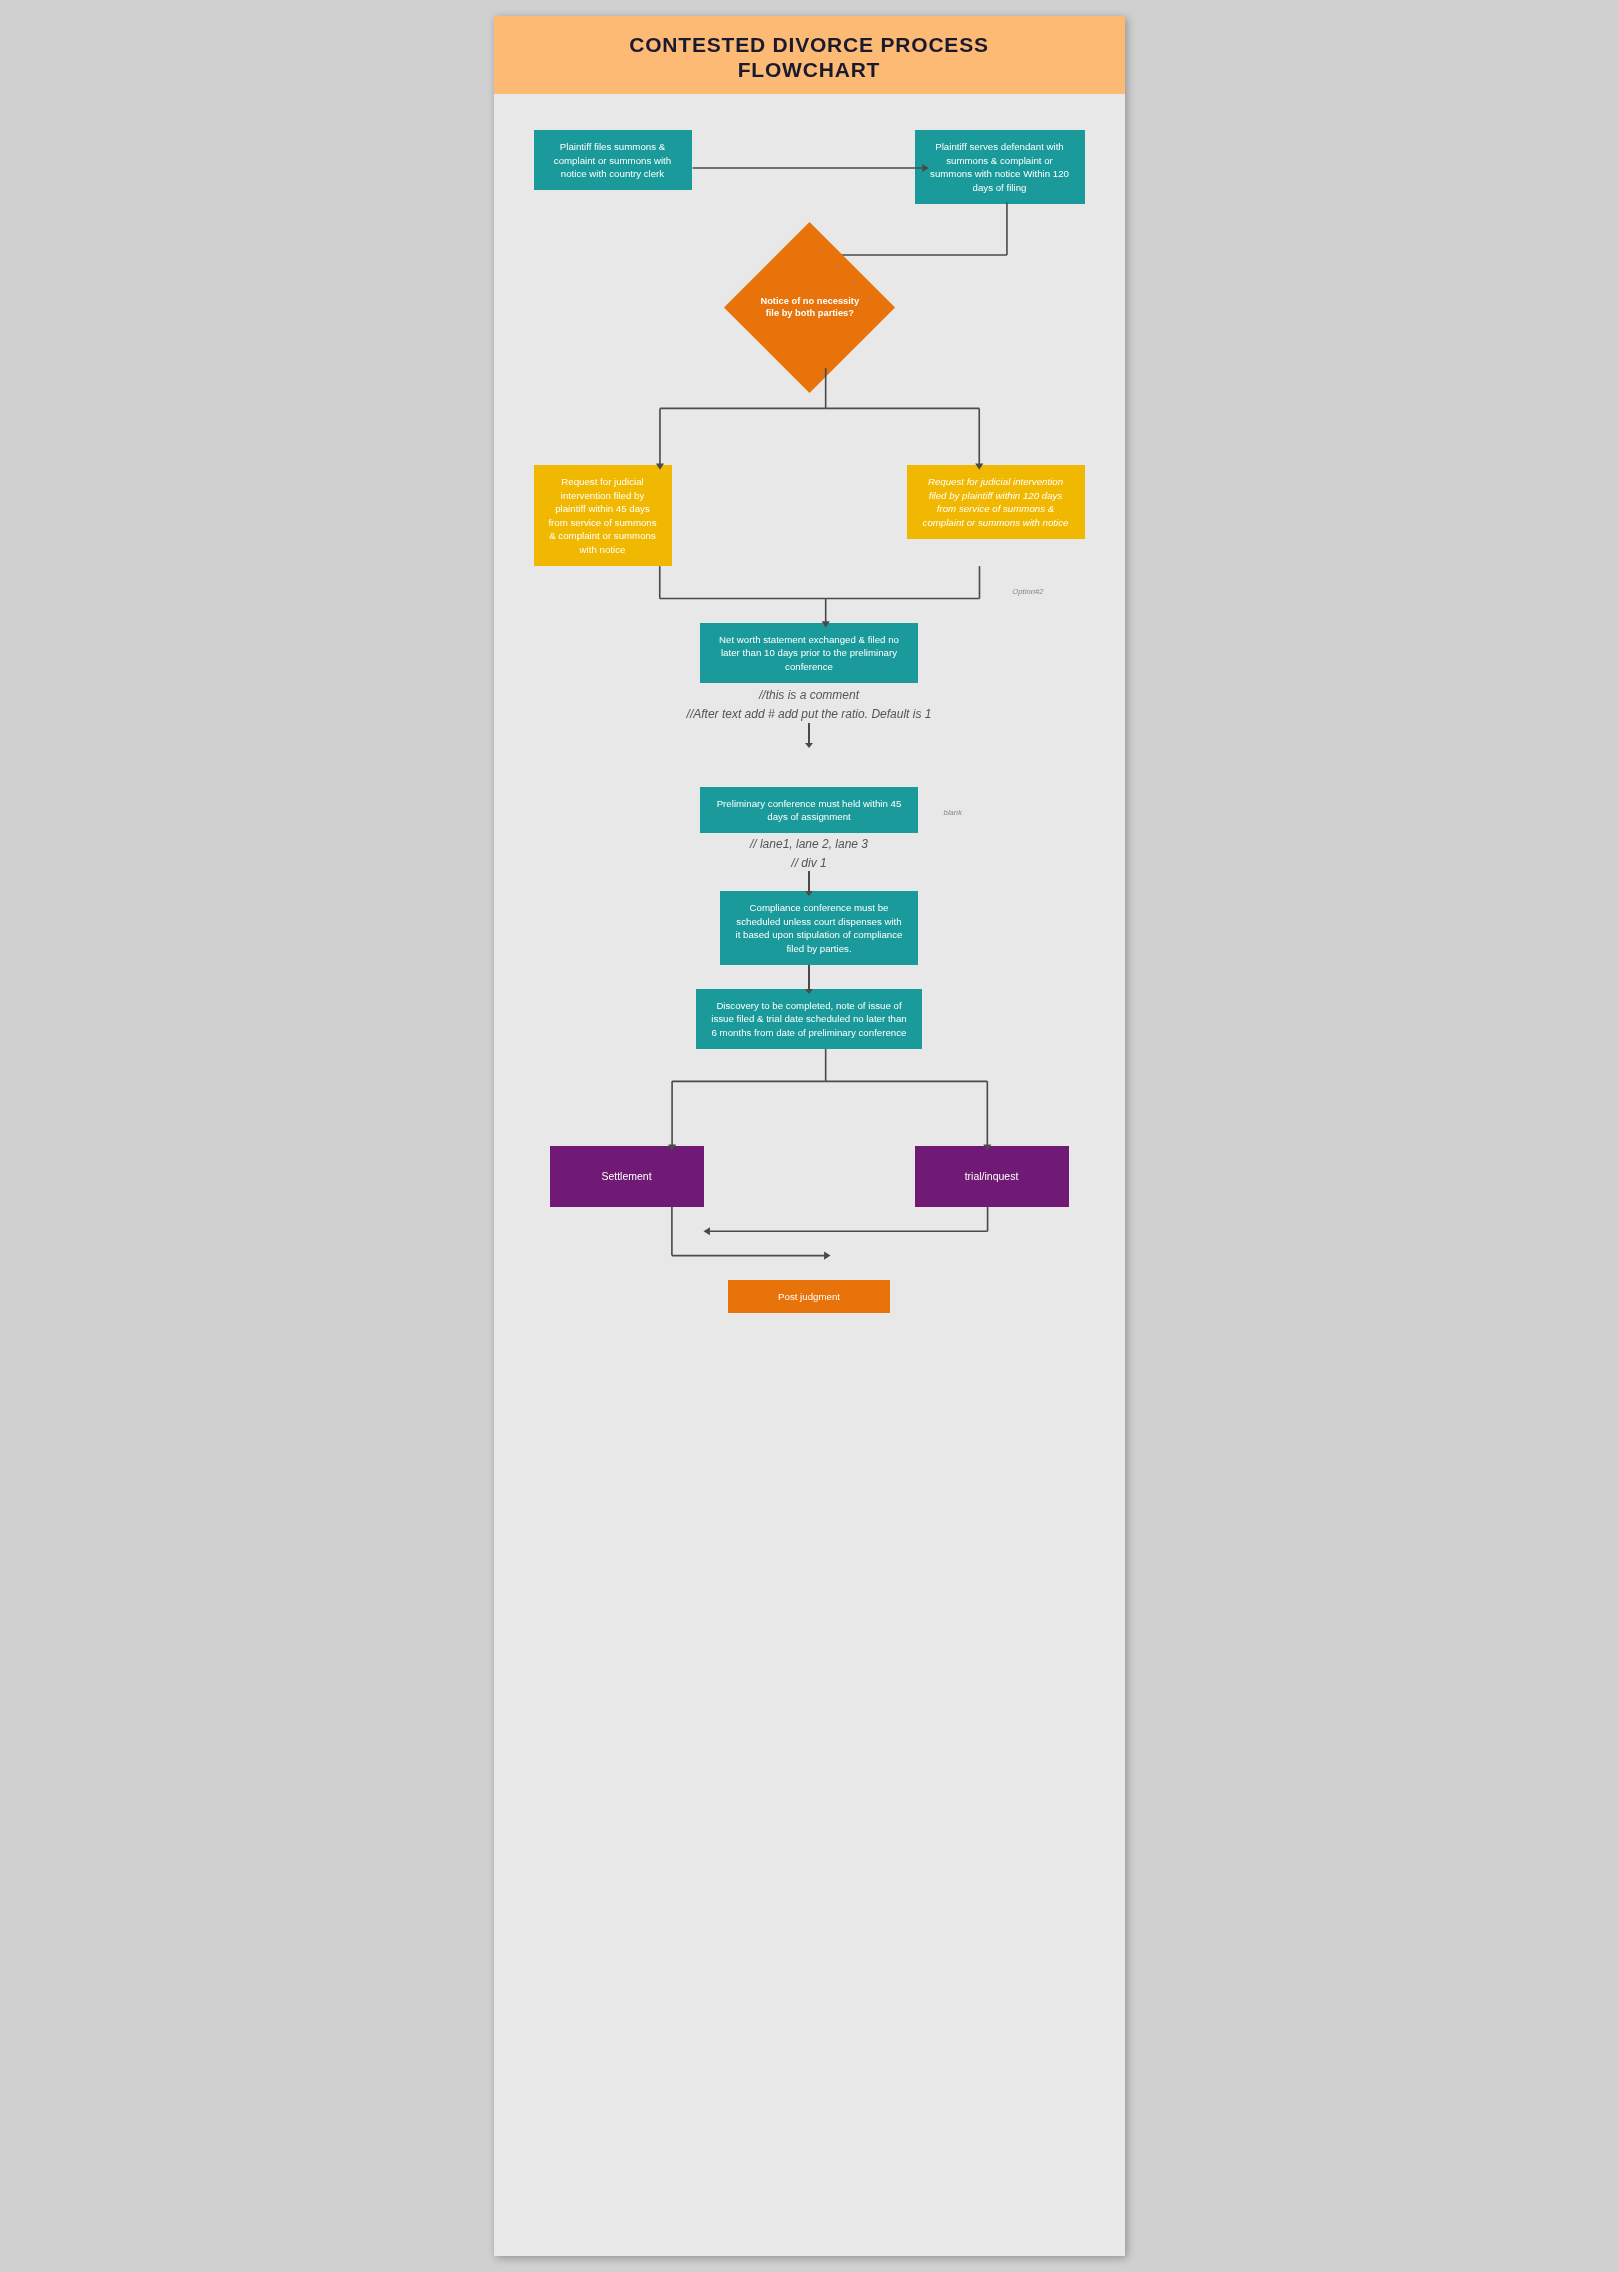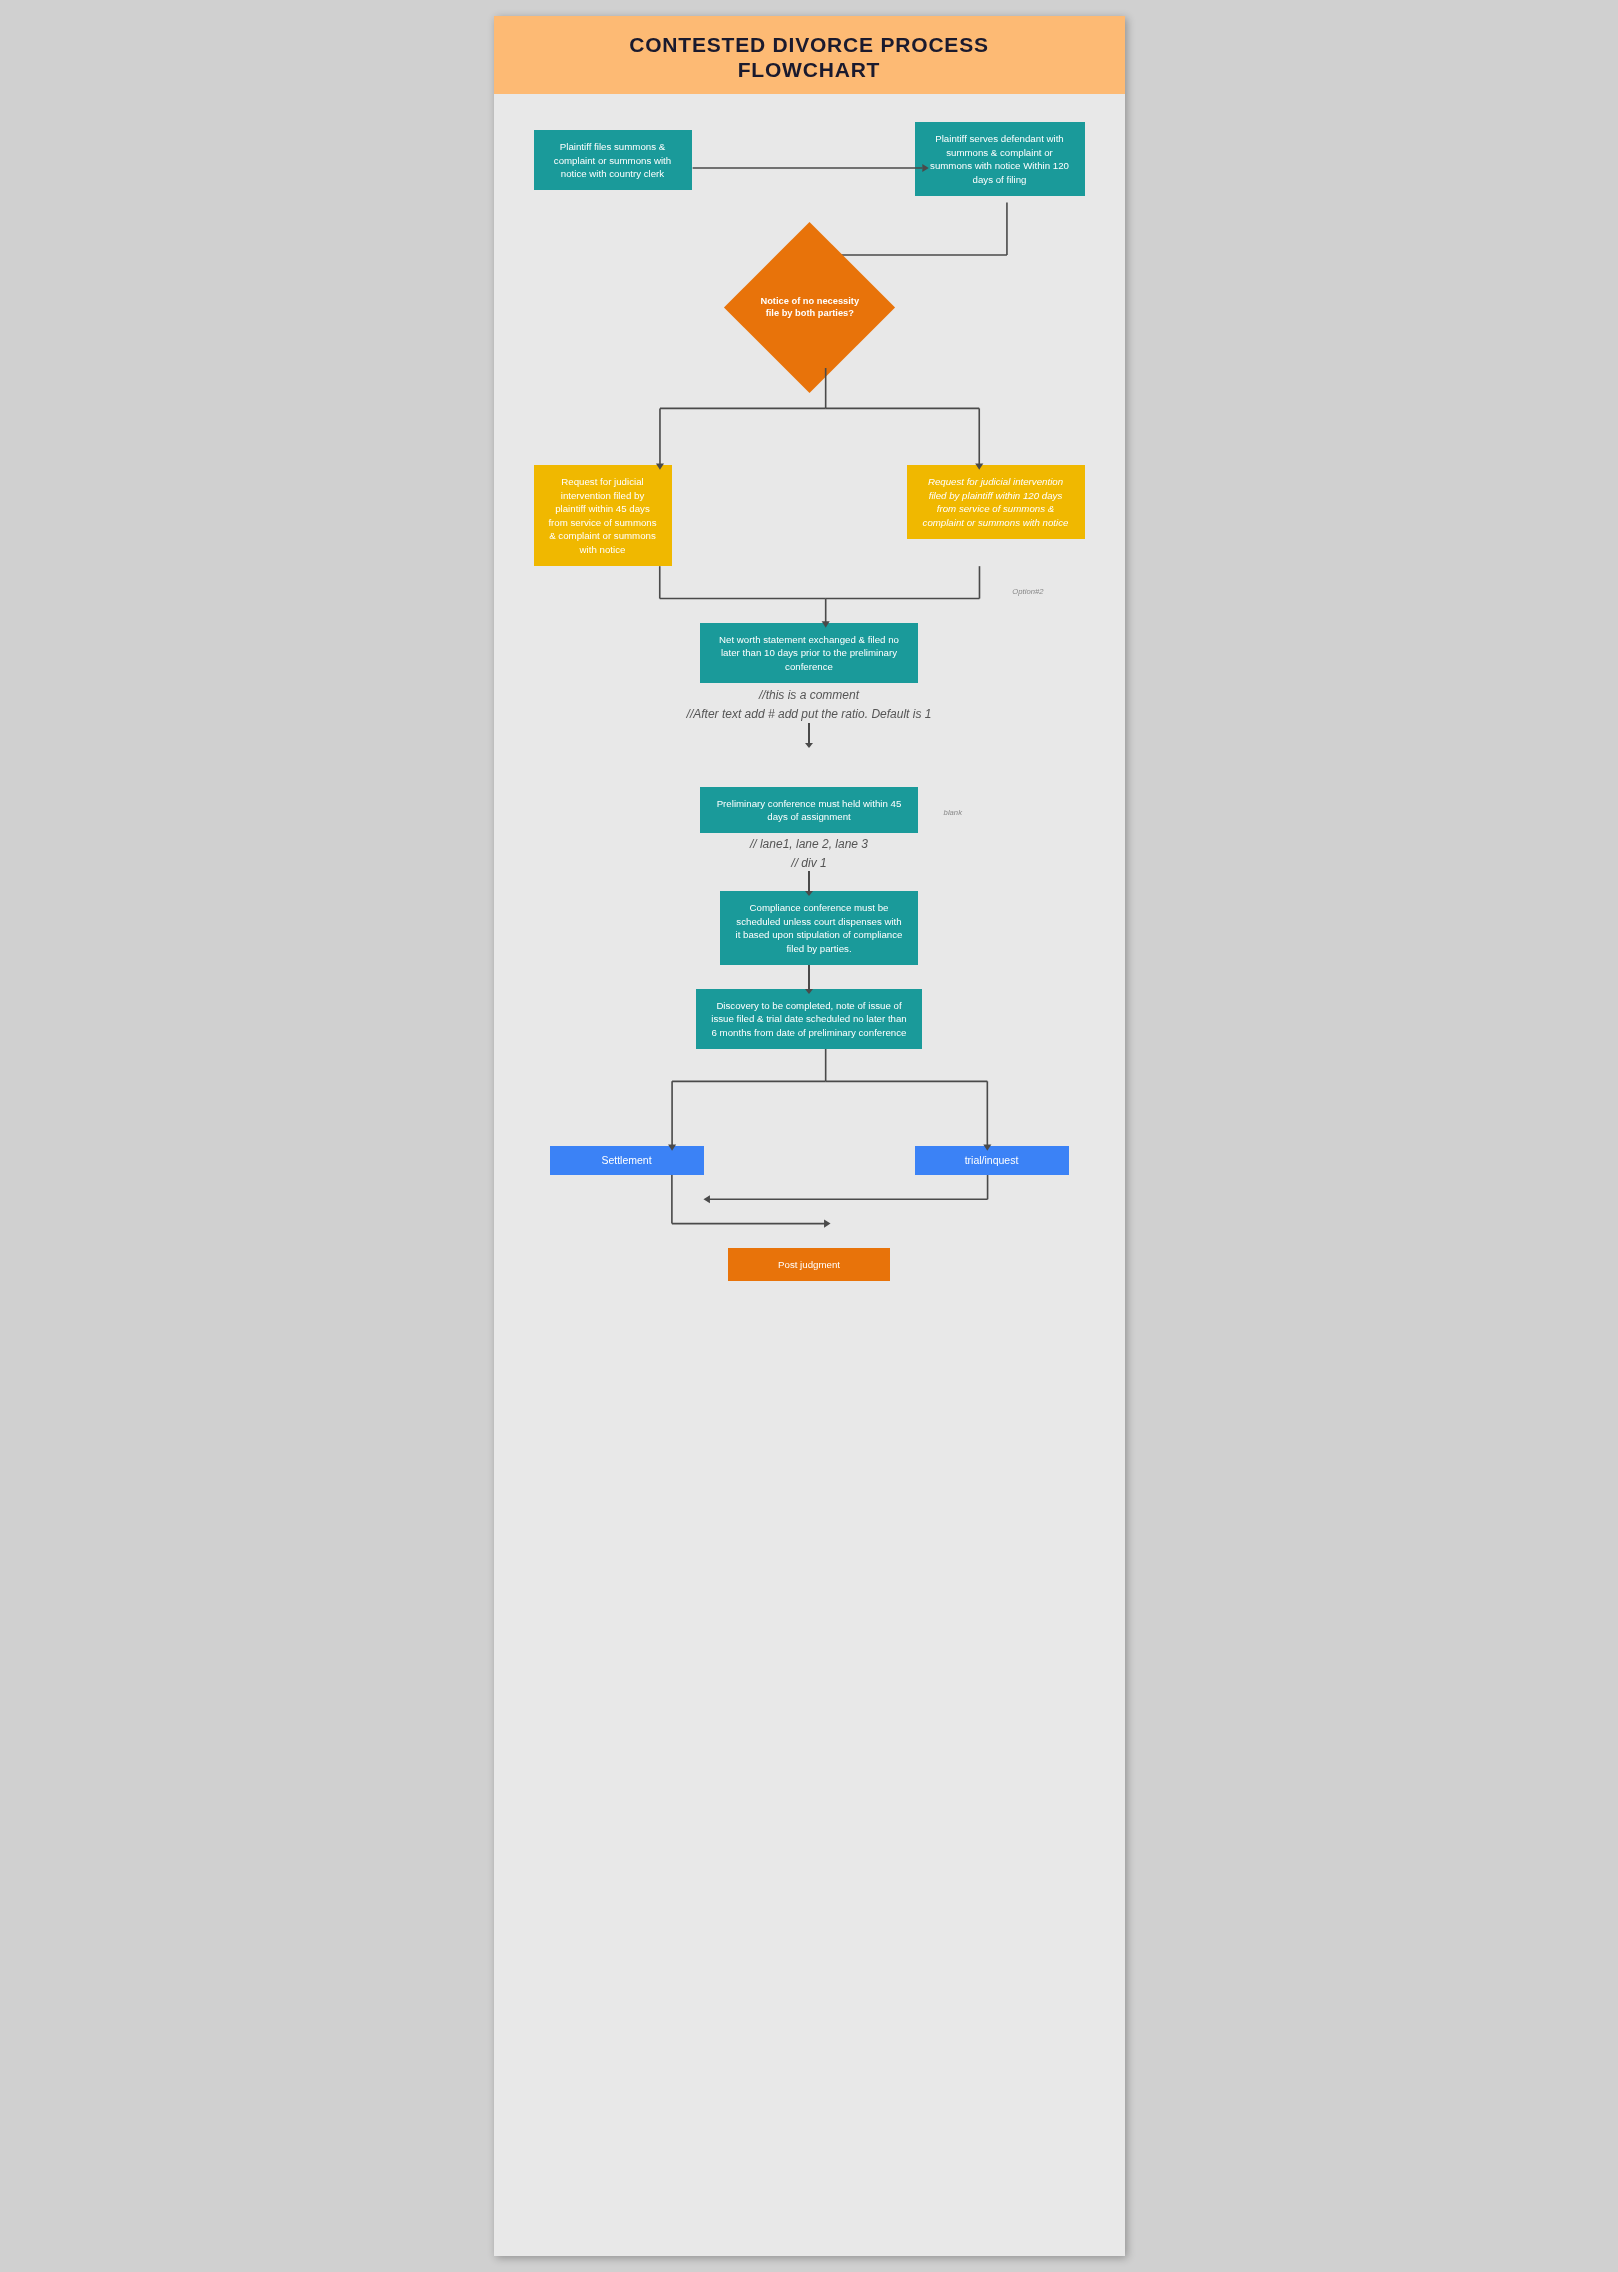--- a/index.html
+++ b/index.html
@@ -59,23 +59,23 @@
     }
     .box-yellow {
       background: #f0b800;
       color: white;
       padding: 9.7px 13px;
       font-size: 9.7px;
       text-align: center;
       line-height: 1.4;
     }
     .box-dark {
-      background: #3b82f6;
-      color: white;
-      padding: 7px 16px;
+      background: #701a75;
+      color: white;
+      padding: 23px 16px;
       font-size: 10.5px;
       text-align: center;
       line-height: 1.4;
     }
 
     
     .arrow-down {
       width: 1.6px;
       background: #4a4a4a;
       height: 24px;
@@ -140,21 +140,21 @@
   <div class="flowchart">
 
     <div style="width:100%; position:relative; height:137px; padding: 0 24px;">
 
       <div style="position:absolute; left:24px; top:12px; width:158px;">
         <div class="box-teal">
           <span>Plaintiff files summons &amp; complaint or summons with notice with country clerk</span>
         </div>
       </div>
 
-      <div style="position:absolute; right:24px; top:4px; width:170px;">
+      <div style="position:absolute; right:24px; top:12px; width:170px;">
         <div class="box-teal">
           <span>Plaintiff serves defendant with summons &amp; complaint or summons with notice
 Within 120 days of filing</span>
         </div>
       </div>
 
       <svg style="position:absolute;top:0;left:0;width:100%;height:100%;overflow:visible;" viewBox="0 0 740 170" width="598" height="137">
 
         <line x1="225" y1="62" x2="510" y2="62" stroke="#4a4a4a" stroke-width="2"></line>
         <polygon points="510,57 518,62 510,67" fill="#4a4a4a"></polygon>

